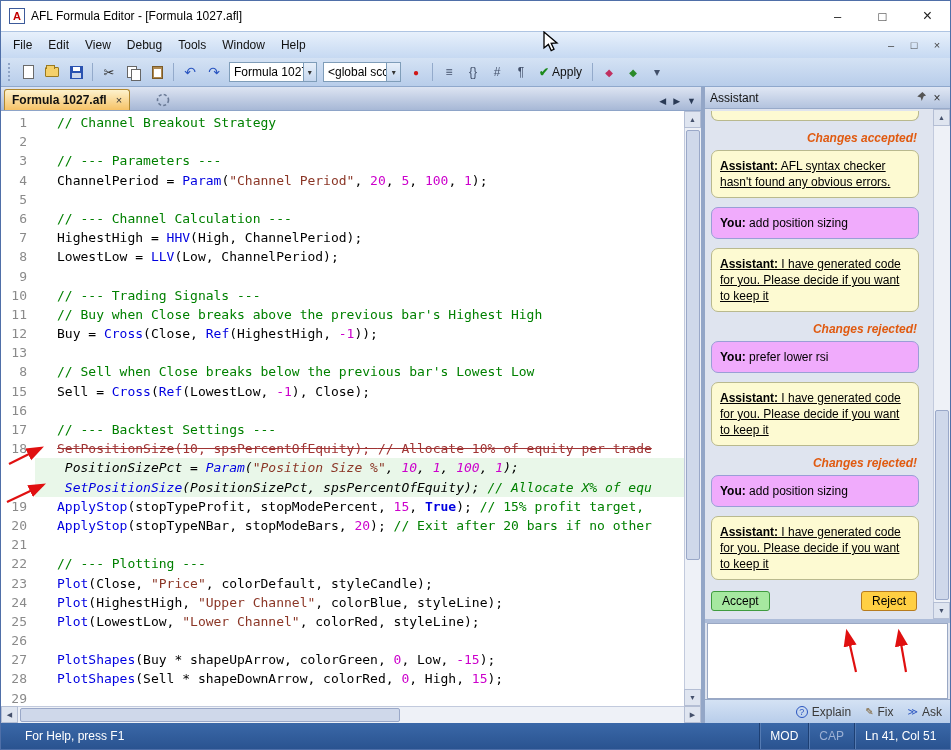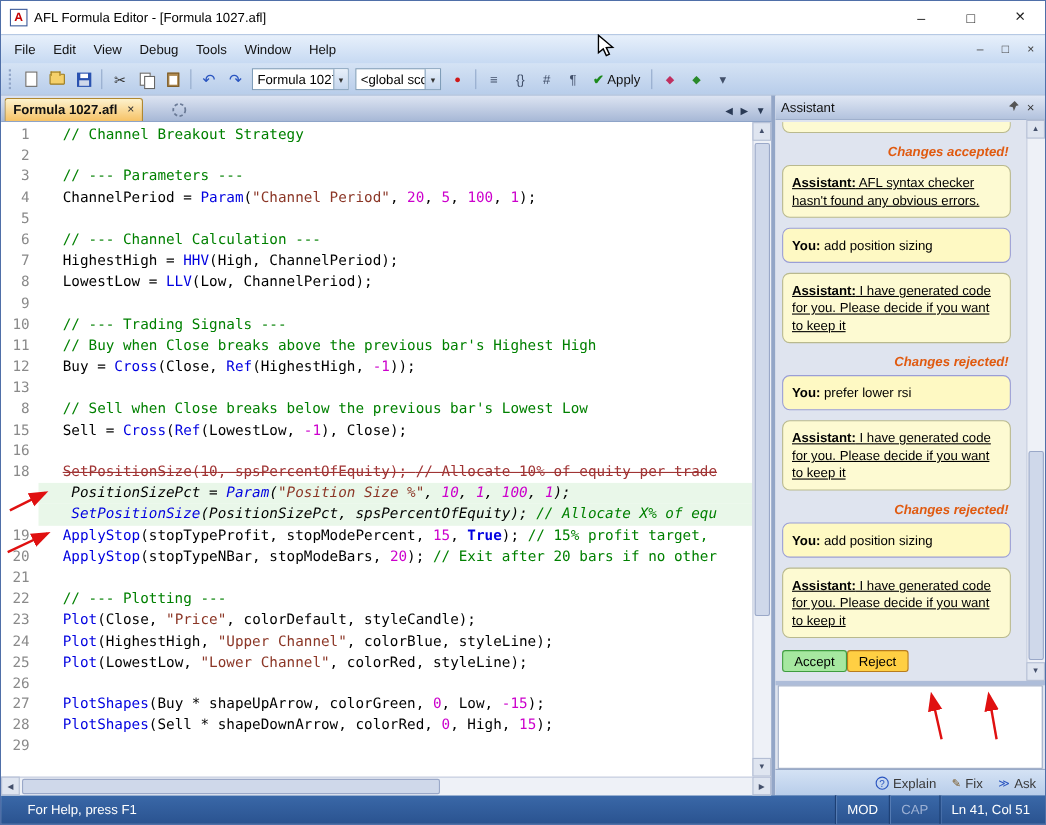--- a/index.html
+++ b/index.html
@@ -98,25 +98,25 @@
             align-items:center; padding:0 5px; font-size:12px; color:#111; flex:0 0 auto;
             border-bottom:1px solid #98aac9; }
   .assistant-header .hspacer { flex:1; }
   .assistant-header .hbtn { width:16px; text-align:center; color:#333; font-size:12px; }
   .assistant-body { flex:1; display:flex; min-height:0; }
   .chat { flex:1; min-width:0; overflow:hidden; padding:2px 6px 4px 6px; display:flex; flex-direction:column; }
   .chat-scrollbar { flex:0 0 17px; background:#eef1f7; border-left:1px solid #c2cadd; position:relative; }
   .bubble { border-radius:7px; padding:7px 8px; font-size:12px; line-height:16px; color:#000;
             margin:0 8px 9px 0; }
   .bubble-assistant { background:#fdfad2; border:1px solid #b9b98e;text-decoration:underline; }
-  .bubble-user { background:#fef9c3; border:1px solid #9a9ed6; }
+  .bubble-user { background:#f0abfc; border:1px solid #9a9ed6; }
   .bubble-clipped { height:10px; padding:0; margin-top:0; border-top:none; border-radius:0 0 7px 7px; }
   .chat-status { text-align:right; font-size:12px; font-style:italic; font-weight:bold; color:#e05a10;
             margin:1px 10px 5px 0; }
-  .chat-actions { display:flex; justify-content:flex-start; gap:0; margin:2px 10px 0 0; }
+  .chat-actions { display:flex; justify-content:space-between; gap:12px; margin:2px 10px 0 0; }
   .btn-accept { background:#a6e8a0; border:1px solid #3f9c3f; border-radius:3px; padding:2px 10px;
             font-size:12px; font-family:inherit; }
   .btn-reject { background:#ffcf43; border:1px solid #b77c1e; border-radius:3px; padding:2px 10px;
             font-size:12px; font-family:inherit; }
   .splitter-h { height:4px; background:#aebdd9; }
   .output-panel { height:76px; background:#fff; border:1px solid #9aa8c4; margin:0 2px; position:relative; flex:0 0 auto; }
   .assistant-footer { height:24px; background:linear-gradient(#d4e2f4,#b8cdea); display:flex;
             align-items:center; justify-content:flex-end; gap:14px; padding-right:8px; font-size:12px;
             color:#3a3a3a; flex:0 0 auto; border-top:1px solid #98aac9; }
   .fitem { display:flex; align-items:center; gap:4px; }
@@ -259,20 +259,21 @@
               <div class="code-row"><span class="gutter-cell">7</span><span class="code-cell"><span class="tk-p">HighestHigh = </span><span class="tk-f">HHV</span><span class="tk-p">(High, ChannelPeriod);</span></span></div>
               <div class="code-row"><span class="gutter-cell">8</span><span class="code-cell"><span class="tk-p">LowestLow = </span><span class="tk-f">LLV</span><span class="tk-p">(Low, ChannelPeriod);</span></span></div>
               <div class="code-row"><span class="gutter-cell">9</span><span class="code-cell"></span></div>
               <div class="code-row"><span class="gutter-cell">10</span><span class="code-cell"><span class="tk-c">// --- Trading Signals ---</span></span></div>
               <div class="code-row"><span class="gutter-cell">11</span><span class="code-cell"><span class="tk-c">// Buy when Close breaks above the previous bar's Highest High</span></span></div>
               <div class="code-row"><span class="gutter-cell">12</span><span class="code-cell"><span class="tk-p">Buy = </span><span class="tk-f">Cross</span><span class="tk-p">(Close, </span><span class="tk-f">Ref</span><span class="tk-p">(HighestHigh, </span><span class="tk-n">-1</span><span class="tk-p">));</span></span></div>
               <div class="code-row"><span class="gutter-cell">13</span><span class="code-cell"></span></div>
               <div class="code-row"><span class="gutter-cell">8</span><span class="code-cell"><span class="tk-c">// Sell when Close breaks below the previous bar's Lowest Low</span></span></div>
               <div class="code-row"><span class="gutter-cell">15</span><span class="code-cell"><span class="tk-p">Sell = </span><span class="tk-f">Cross</span><span class="tk-p">(</span><span class="tk-f">Ref</span><span class="tk-p">(LowestLow, </span><span class="tk-n">-1</span><span class="tk-p">), Close);</span></span></div>
               <div class="code-row"><span class="gutter-cell">16</span><span class="code-cell"></span></div>
+              <div class="code-row"><span class="gutter-cell">17</span><span class="code-cell"><span class="tk-c">// --- Backtest Settings ---</span></span></div>
               <div class="code-row row-deleted"><span class="gutter-cell">18</span><span class="code-cell"><span class="tk-f">SetPositionSize</span><span class="tk-p">(</span><span class="tk-n">10</span><span class="tk-p">, spsPercentOfEquity); </span><span class="tk-c">// Allocate 10% of equity per trade</span></span></div>
               <div class="code-row row-inserted"><span class="gutter-cell"></span><span class="code-cell"><span class="tk-p"> PositionSizePct = </span><span class="tk-f">Param</span><span class="tk-p">(</span><span class="tk-s">"Position Size %"</span><span class="tk-p">, </span><span class="tk-n">10</span><span class="tk-p">, </span><span class="tk-n">1</span><span class="tk-p">, </span><span class="tk-n">100</span><span class="tk-p">, </span><span class="tk-n">1</span><span class="tk-p">);</span></span></div>
               <div class="code-row row-inserted"><span class="gutter-cell"></span><span class="code-cell"><span class="tk-p"> </span><span class="tk-f">SetPositionSize</span><span class="tk-p">(PositionSizePct, spsPercentOfEquity); </span><span class="tk-c">// Allocate X% of equ</span></span></div>
               <div class="code-row"><span class="gutter-cell">19</span><span class="code-cell"><span class="tk-f">ApplyStop</span><span class="tk-p">(stopTypeProfit, stopModePercent, </span><span class="tk-n">15</span><span class="tk-p">, </span><span class="tk-k">True</span><span class="tk-p">); </span><span class="tk-c">// 15% profit target,</span></span></div>
               <div class="code-row"><span class="gutter-cell">20</span><span class="code-cell"><span class="tk-f">ApplyStop</span><span class="tk-p">(stopTypeNBar, stopModeBars, </span><span class="tk-n">20</span><span class="tk-p">); </span><span class="tk-c">// Exit after 20 bars if no other</span></span></div>
               <div class="code-row"><span class="gutter-cell">21</span><span class="code-cell"></span></div>
               <div class="code-row"><span class="gutter-cell">22</span><span class="code-cell"><span class="tk-c">// --- Plotting ---</span></span></div>
               <div class="code-row"><span class="gutter-cell">23</span><span class="code-cell"><span class="tk-f">Plot</span><span class="tk-p">(Close, </span><span class="tk-s">"Price"</span><span class="tk-p">, colorDefault, styleCandle);</span></span></div>
               <div class="code-row"><span class="gutter-cell">24</span><span class="code-cell"><span class="tk-f">Plot</span><span class="tk-p">(HighestHigh, </span><span class="tk-s">"Upper Channel"</span><span class="tk-p">, colorBlue, styleLine);</span></span></div>
               <div class="code-row"><span class="gutter-cell">25</span><span class="code-cell"><span class="tk-f">Plot</span><span class="tk-p">(LowestLow, </span><span class="tk-s">"Lower Channel"</span><span class="tk-p">, colorRed, styleLine);</span></span></div>

